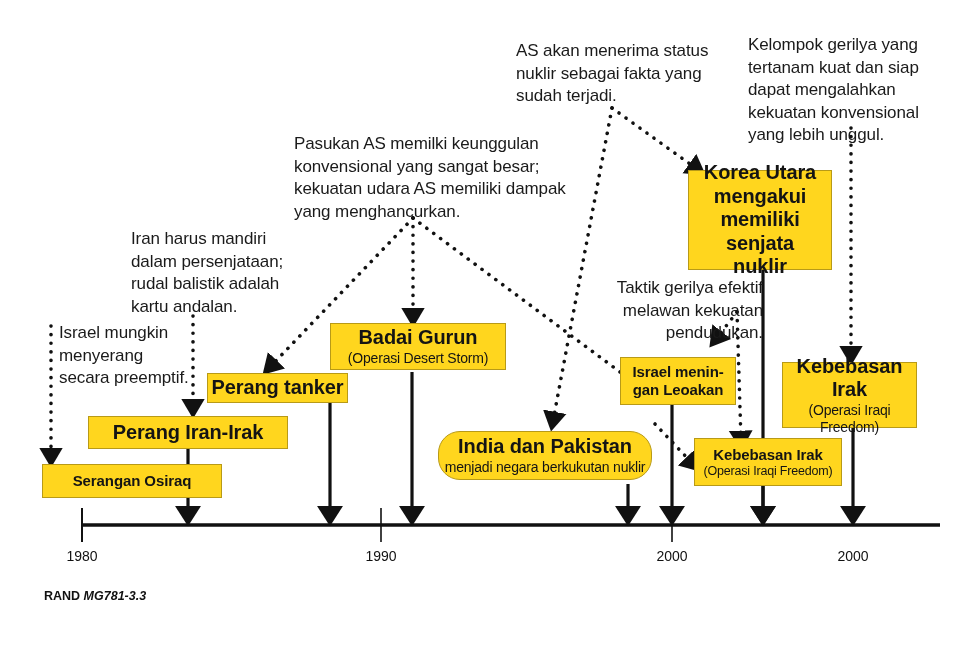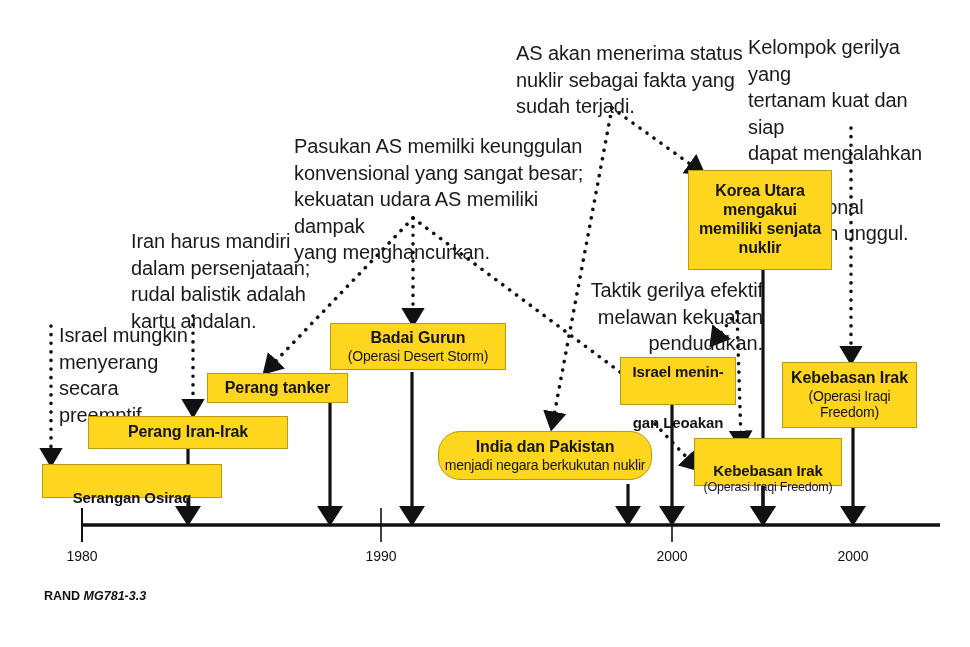--- a/index.html
+++ b/index.html
@@ -18,21 +18,21 @@
   #svg-layer {
     position: absolute;
     left: 0; top: 0;
     width: 970px;
     height: 647px;
   }
   
   .annot {
     position: absolute;
     color: #1a1a1a;
-    font-size: 20px;
+    font-size: 17px;
     line-height: 1.33;
     letter-spacing: -0.1px;
     white-space: pre-line;
     z-index: 4;
   }
   
   .evbox {
     position: absolute;
     background: #FFD61E;
     border: 1.6px solid #B89A17;
@@ -47,23 +47,23 @@
   }
   .evbox .ttl {
     font-weight: bold;
     letter-spacing: -0.1px;
   }
   .evbox .sub {
     font-weight: normal;
     letter-spacing: -0.2px;
   }
   
-  .t16 .ttl { font-size: 16px; line-height: 1.18; }
+  .t16 .ttl { font-size: 20px; line-height: 1.18; }
   .t16 .sub { font-size: 14px; line-height: 1.18; }
-  .t15 .ttl { font-size: 15px; line-height: 1.2; margin-top: 33px; }
+  .t15 .ttl { font-size: 15px; line-height: 1.2; }
   .t15 .sub { font-size: 12.5px; line-height: 1.2; }
   
   .yearlbl {
     position: absolute;
     font-size: 14px;
     color: #111;
     letter-spacing: 0px;
     z-index: 5;
     text-align: center;
   }

